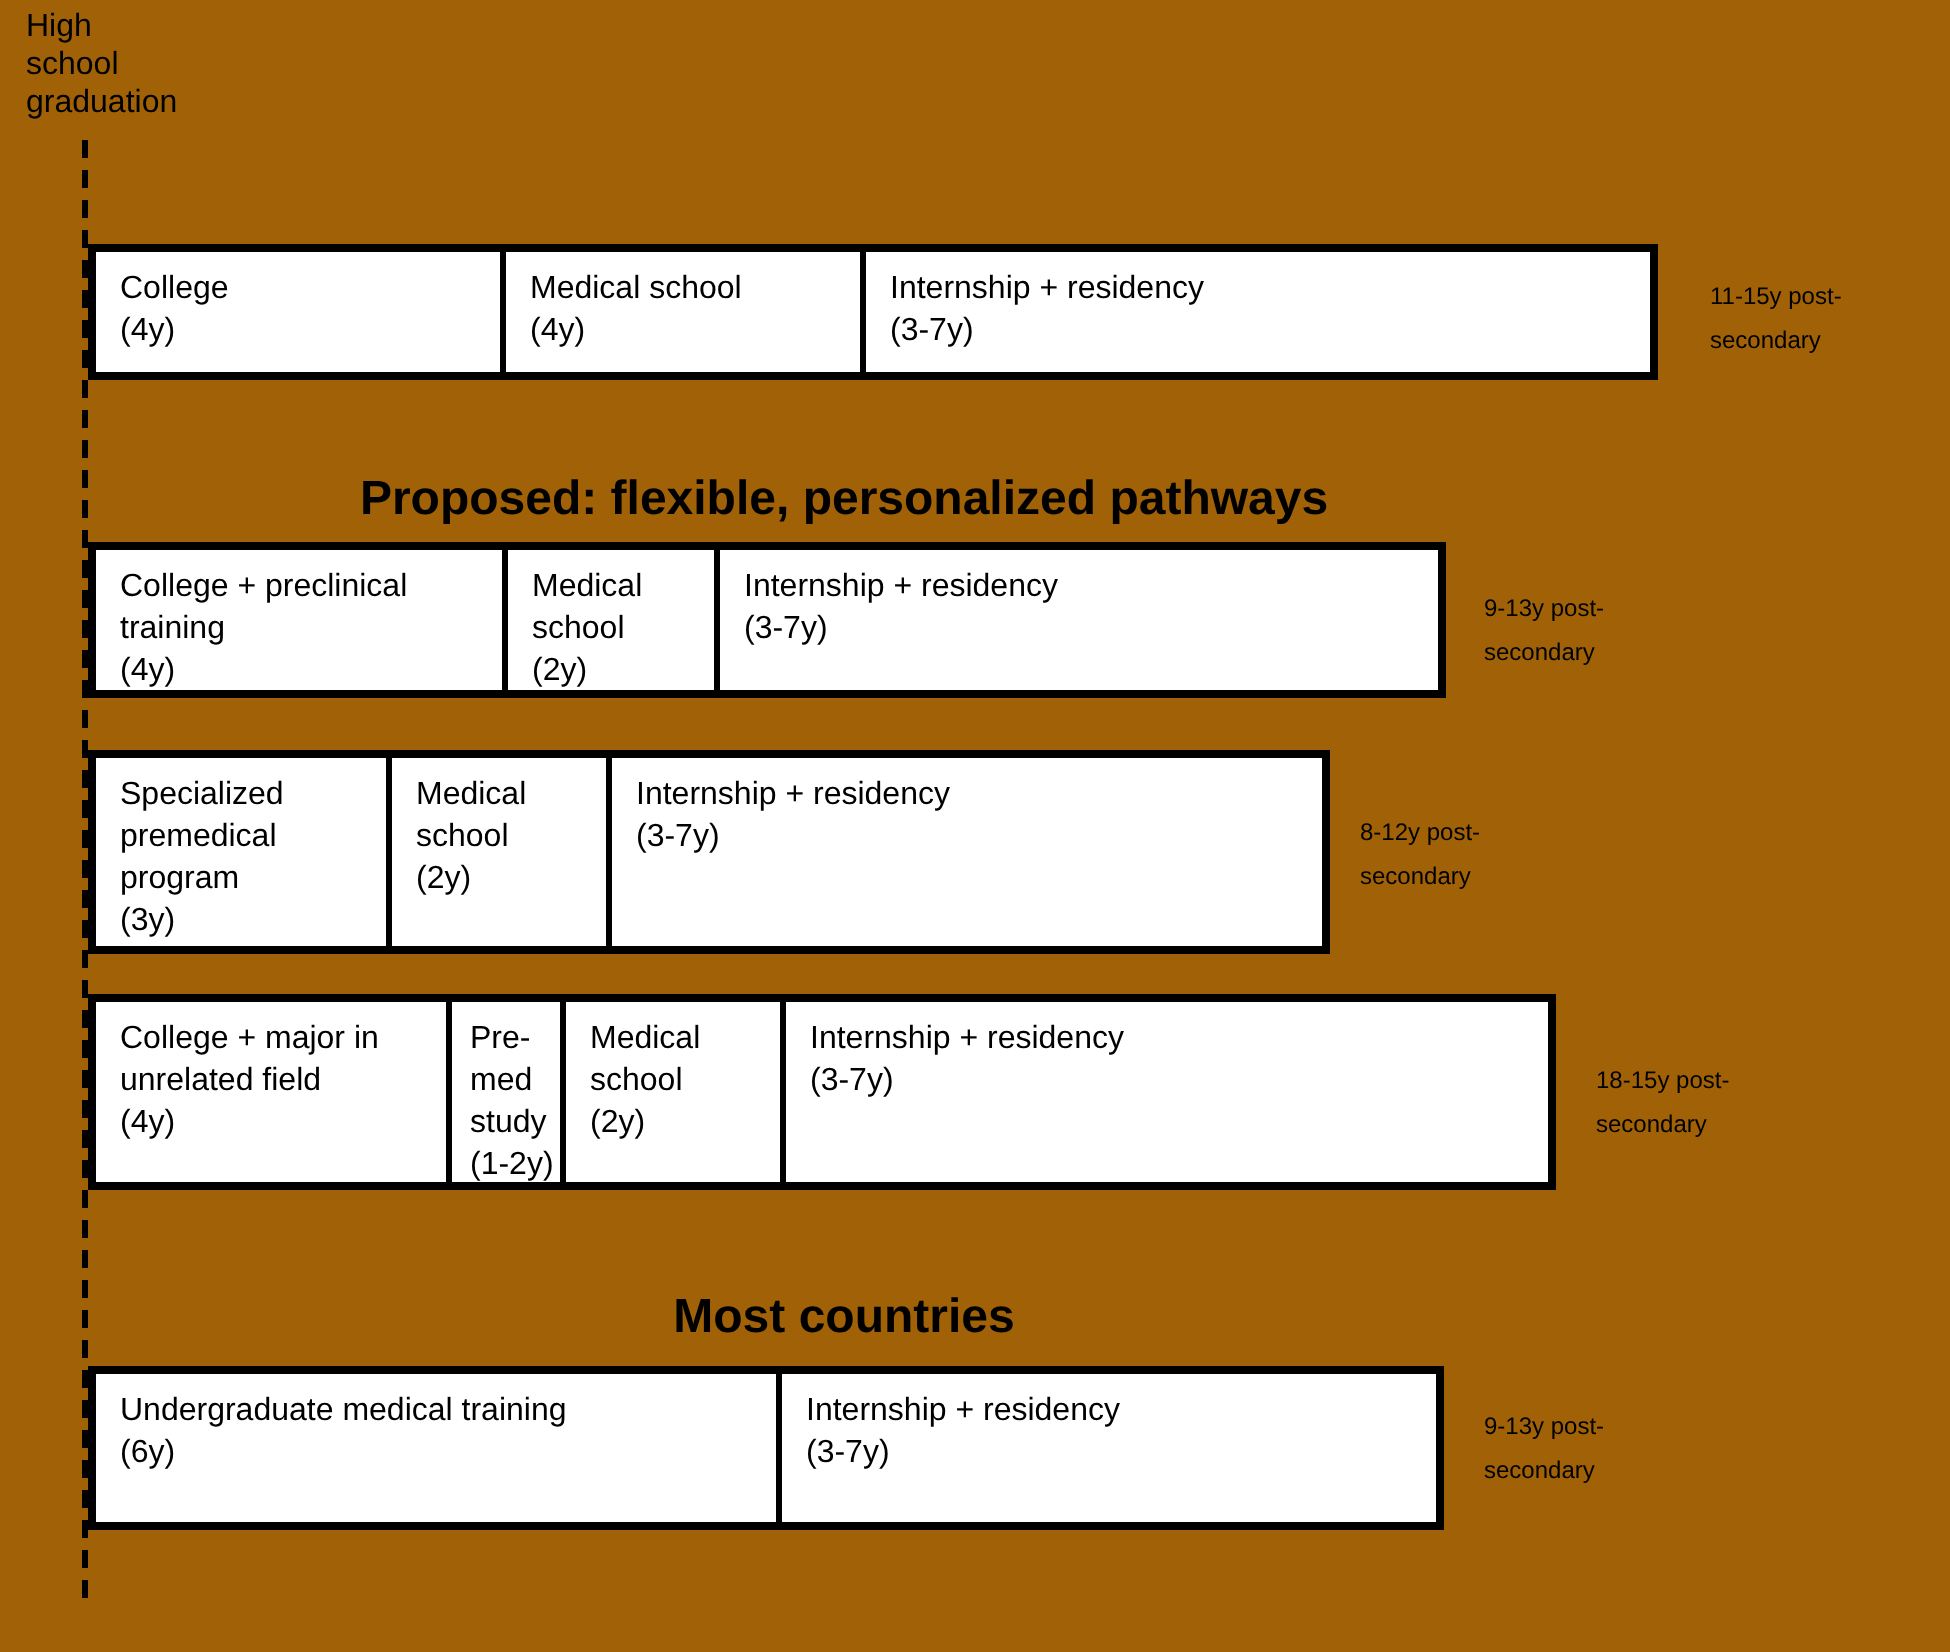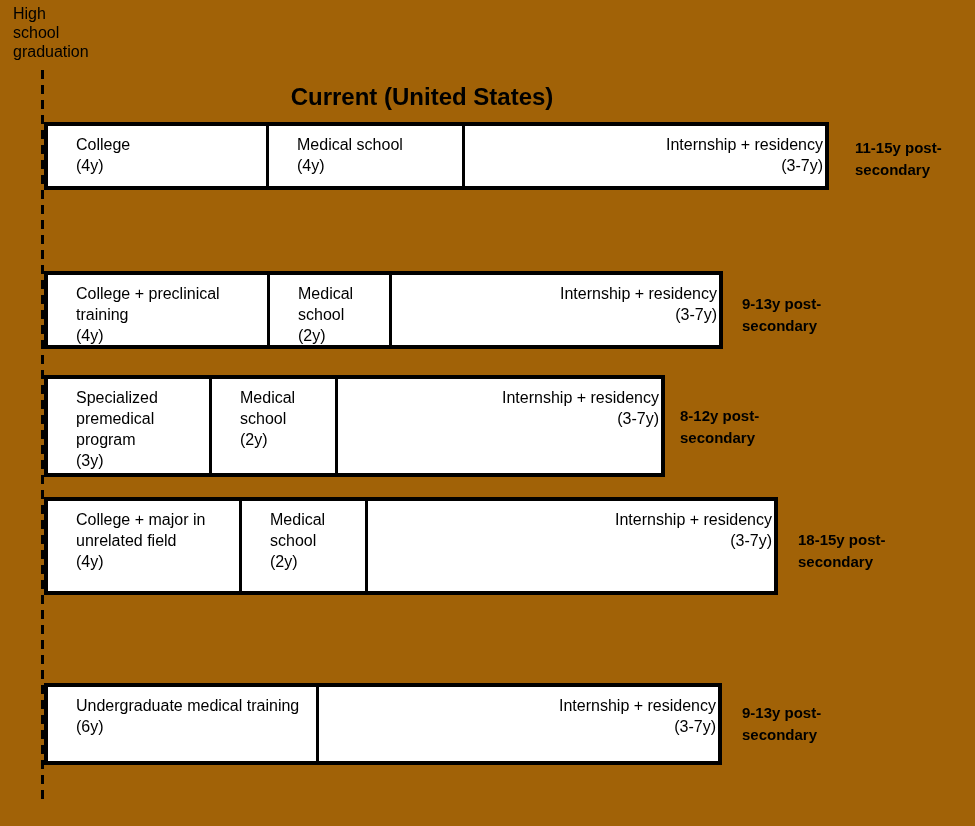--- a/index.html
+++ b/index.html
@@ -54,64 +54,61 @@
     display: flex;
     box-sizing: border-box;
   }
   .cell {
     box-sizing: border-box;
     border-right: 3px solid #000;
     padding: 8px 2px 0 12px;
     font-size: 16px;
     line-height: 21px;
     overflow: visible;
-    margin-left: 16px;
   }
   .cell:last-child {
     border-right: none;
     flex: 1;
-    text-align: right;
   }
   .duration {
     position: absolute;
-    font-size: 15px;
+    font-size: 12px;
     line-height: 22px;
     white-space: pre-line;
-    font-weight: bold;
   }
 </style>
 </head>
 <body>
 
 <div class="canvas">
 
   <div class="hs-label">High
 school
 graduation</div>
   <div class="dashed-line"></div>
 
-  <div class="section-title" style="top:84px">Current (United States)</div>
 
   <div class="bar" style="top:122px;width:785px;height:68px">
     <div class="cell" style="width:205px">
       <span class="pre">College
 (4y)</span>
     </div>
     <div class="cell" style="width:180px">
       <span class="pre">Medical school
 (4y)</span>
     </div>
     <div class="cell">
       <span class="pre">Internship + residency
 (3-7y)</span>
     </div>
   </div>
   <div class="duration" style="left:855px;top:137px">11-15y post-
 secondary</div>
 
+  <div class="section-title" style="top:237px">Proposed: flexible, personalized pathways</div>
 
   <div class="bar" style="top:271px;width:679px;height:78px">
     <div class="cell" style="width:206px">
       <span class="pre">College + preclinical
 training
 (4y)</span>
     </div>
     <div class="cell" style="width:106px">
       <span class="pre">Medical
 school
@@ -144,36 +141,43 @@
   </div>
   <div class="duration" style="left:680px;top:405px">8-12y post-
 secondary</div>
 
   <div class="bar" style="top:497px;width:734px;height:98px">
     <div class="cell" style="width:178px">
       <span class="pre">College + major in
 unrelated field
 (4y)</span>
     </div>
+    <div class="cell" style="width:57px;padding-left:9px">
+      <span class="pre">Pre-
+med
+study
+(1-2y)</span>
+    </div>
     <div class="cell" style="width:110px">
       <span class="pre">Medical
 school
 (2y)</span>
     </div>
     <div class="cell">
       <span class="pre">Internship + residency
 (3-7y)</span>
     </div>
   </div>
   <div class="duration" style="left:798px;top:529px">18-15y post-
 secondary</div>
 
+  <div class="section-title" style="top:646px">Most countries</div>
 
   <div class="bar" style="top:683px;width:678px;height:82px">
-    <div class="cell" style="width:255px">
+    <div class="cell" style="width:343px">
       <span class="pre">Undergraduate medical training
 (6y)</span>
     </div>
     <div class="cell">
       <span class="pre">Internship + residency
 (3-7y)</span>
     </div>
   </div>
   <div class="duration" style="left:742px;top:702px">9-13y post-
 secondary</div>

